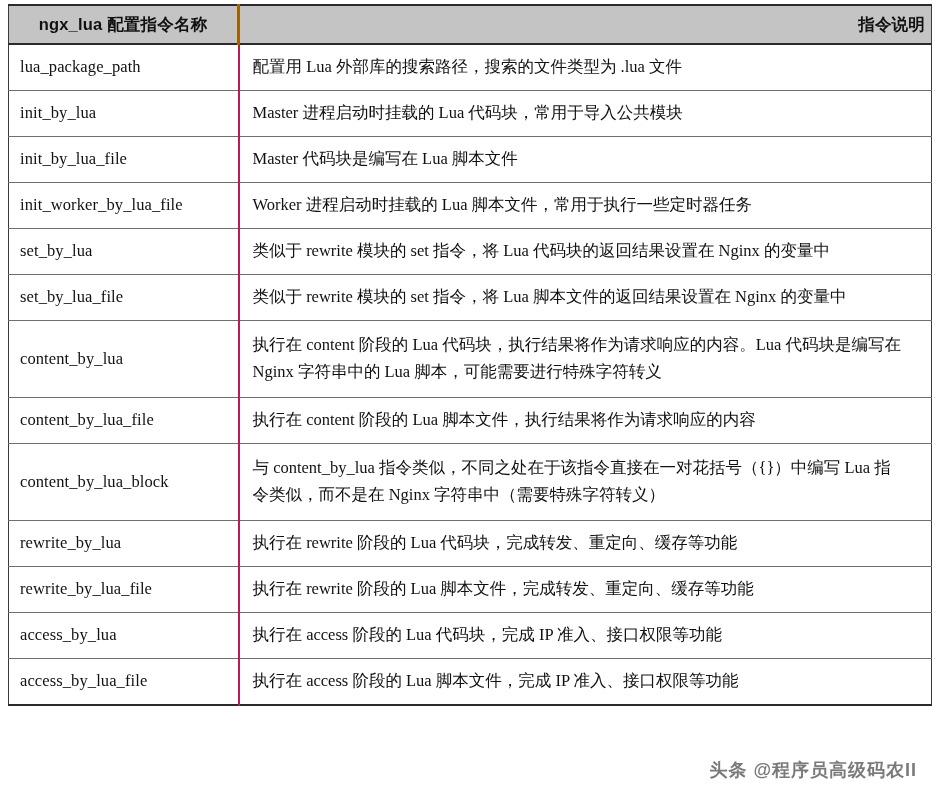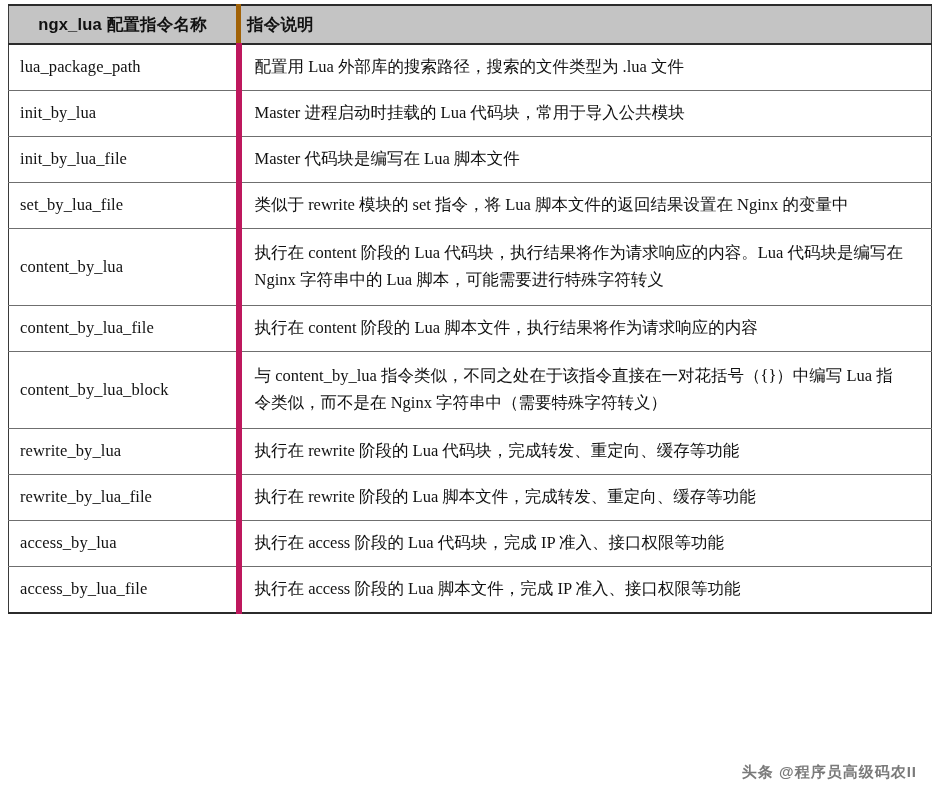--- a/index.html
+++ b/index.html
@@ -29,41 +29,41 @@
     border-bottom: 2px solid #2b2b2b;
     border-left: 1px solid #3a3a3a;
     border-right: 1px solid #3a3a3a;
   }
   table.directives col.c-name { width: 230px; }
   table.directives col.c-desc { width: 693px; }
 
   thead th {
     background: #c4c4c4;
     border-bottom: 2px solid #2b2b2b;
-    border-right: 5px solid #a16207;
+    border-right: 3px solid #a16207;
     font-family: "Liberation Sans", "DejaVu Sans", sans-serif;
     font-weight: bold;
     font-size: 16.5px;
     letter-spacing: 0.2px;
     height: 37px;
     padding: 0 6px;
     vertical-align: middle;
   }
   thead th.h-desc {
     border-right: none;
-    text-align: left;
+    text-align: right;
     font-family: Liberation Serif, serif;
   }
   thead th.h-name {
     text-align: center;
   }
 
   tbody td {
     border-bottom: 1px solid #6f6f6f;
-    border-right: 6px solid #be185d;
+    border-right: 2px solid #be185d;
     vertical-align: middle;
     font-size: 16.5px;
     line-height: 1.62;
     padding: 6px 9px 6px 11px;
   }
   tbody td.desc {
     border-right: none;
     padding-left: 13px;
     padding-right: 26px;
   }
@@ -76,21 +76,21 @@
   }
   .r-tall td { height: 64px; }
   .r-short td { height: 33px; }
 
   .watermark {
     position: absolute;
     right: 22px;
     bottom: 21px;
     font-family: "Liberation Sans", "DejaVu Sans", sans-serif;
     font-weight: bold;
-    font-size: 15px;
+    font-size: 18px;
     color: #5d5d5d;
     opacity: 0.82;
     letter-spacing: 1px;
     white-space: nowrap;
     pointer-events: none;
     text-align: right;
   }
 </style>
 </head>
 <body>
@@ -113,20 +113,28 @@
           <td class="name">lua_package_path</td>
           <td class="desc">配置用 Lua 外部库的搜索路径，搜索的文件类型为 .lua 文件</td>
         </tr>
         <tr class="r-short">
           <td class="name">init_by_lua</td>
           <td class="desc">Master 进程启动时挂载的 Lua 代码块，常用于导入公共模块</td>
         </tr>
         <tr class="r-short">
           <td class="name">init_by_lua_file</td>
           <td class="desc">Master 代码块是编写在 Lua 脚本文件</td>
+        </tr>
+        <tr class="r-short">
+          <td class="name">init_worker_by_lua_file</td>
+          <td class="desc">Worker 进程启动时挂载的 Lua 脚本文件，常用于执行一些定时器任务</td>
+        </tr>
+        <tr class="r-short">
+          <td class="name">set_by_lua</td>
+          <td class="desc">类似于 rewrite 模块的 set 指令，将 Lua 代码块的返回结果设置在 Nginx 的变量中</td>
         </tr>
         <tr class="r-short">
           <td class="name">set_by_lua_file</td>
           <td class="desc">类似于 rewrite 模块的 set 指令，将 Lua 脚本文件的返回结果设置在 Nginx 的变量中</td>
         </tr>
         <tr class="r-tall">
           <td class="name">content_by_lua</td>
           <td class="desc">执行在 content 阶段的 Lua 代码块，执行结果将作为请求响应的内容。Lua 代码块是编写在 Nginx 字符串中的 Lua 脚本，可能需要进行特殊字符转义</td>
         </tr>
         <tr class="r-short">

